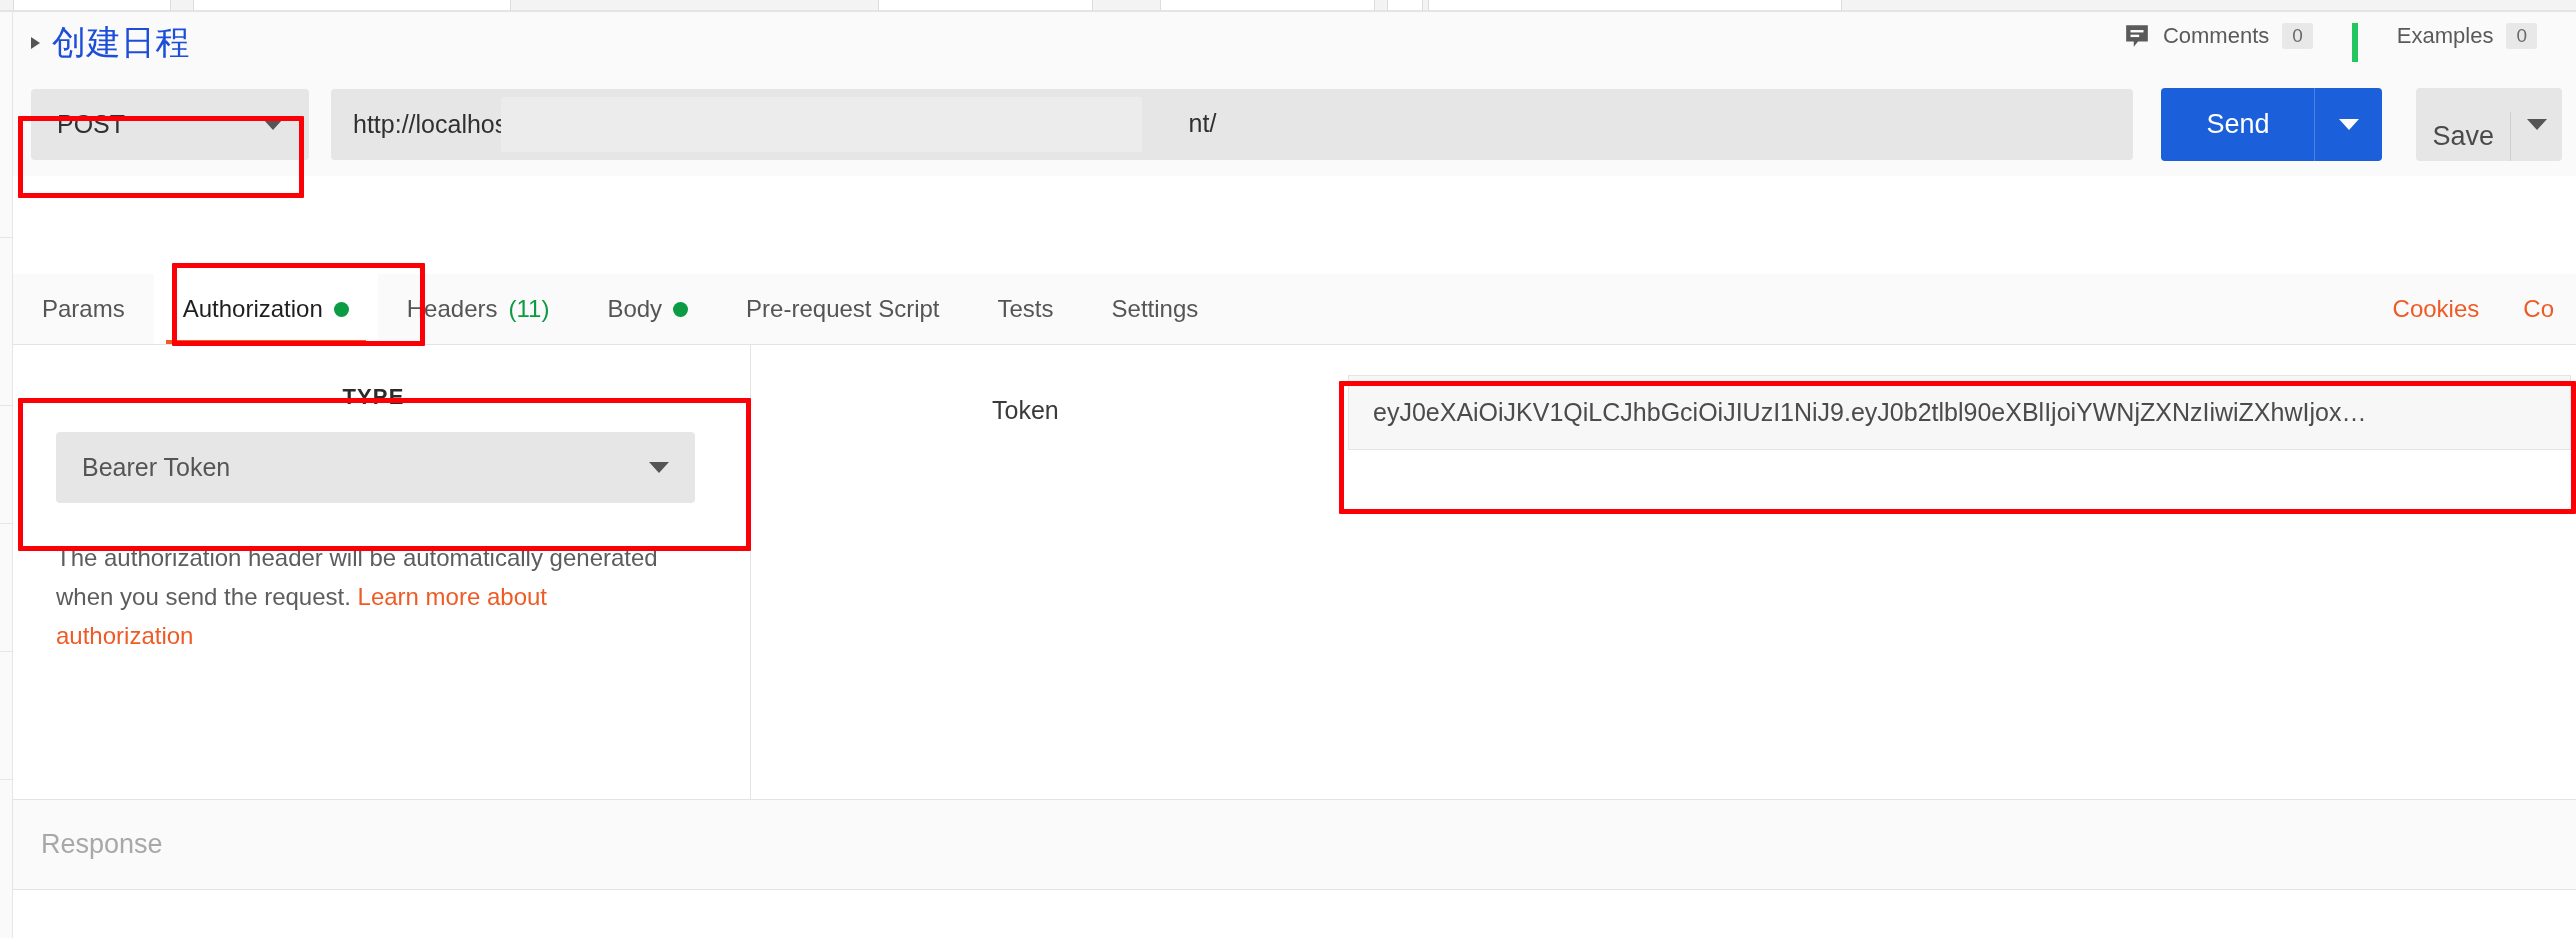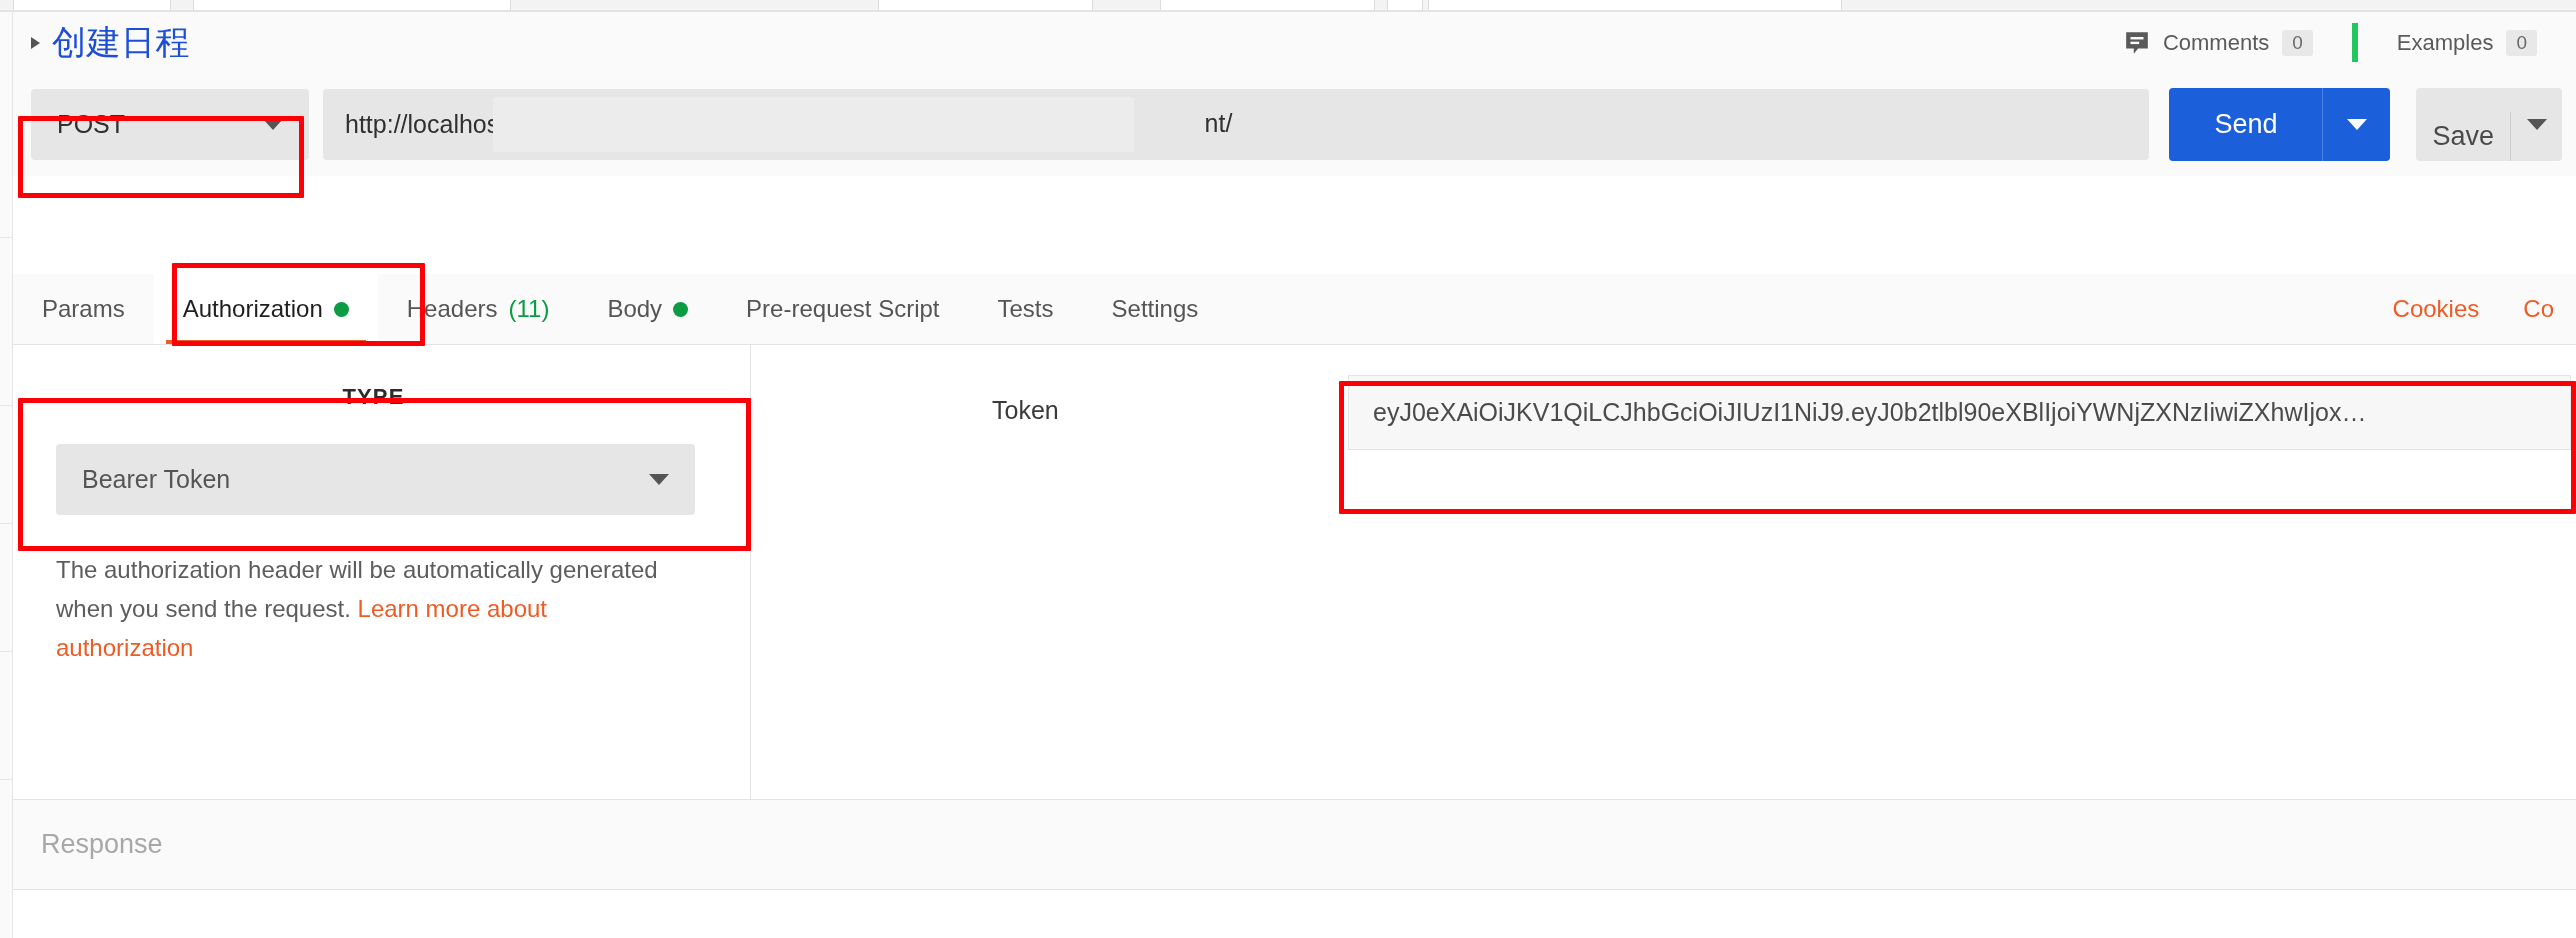--- a/index.html
+++ b/index.html
@@ -77,21 +77,21 @@
     font-family: Liberation Mono, monospace;
   }
   .head-right {
     margin-left: auto;
     display: flex;
     align-items: center;
     height: 100%;
   }
   .head-item {
     display: flex;
-    align-items: center;
+    align-items: flex-start;
     gap: 13px;
     padding: 0 39px;
     height: 39px;
     cursor: pointer;
   }
   .head-item + .head-item { border-left: 6px solid #22c55e; }
   .head-label { font-size: 22px; color: #5a5a5a; }
   .count-pill {
     background: #e8e8e8;
     color: #6a6a6a;
@@ -105,20 +105,21 @@
 
   
   .url-row {
     position: absolute;
     left: 13px; top: 73px;
     width: 2563px; height: 103px;
     background: #fafafa;
     display: flex;
     align-items: center;
     padding: 0 14px 0 18px;
+    gap: 8px;
   }
   .method-box {
     width: 278px; height: 71px;
     background: #e6e6e6;
     border-radius: 4px;
     display: flex;
     align-items: center;
     justify-content: space-between;
     padding: 0 26px;
     cursor: pointer;
@@ -261,21 +262,21 @@
     padding: 39px 59px 0 43px;
   }
   .type-label {
     font-size: 22px;
     color: #2c2c2c;
     letter-spacing: 1.1px;
     font-weight: 700;
     text-align: center;
   }
   .type-select {
-    margin-top: 34px;
+    margin-top: 22px;
     width: 639px; height: 71px;
     background: #e6e6e6;
     border-radius: 4px;
     display: flex;
     align-items: center;
     justify-content: space-between;
     padding: 0 26px;
     cursor: pointer;
   }
   .type-select-value { font-size: 25px; color: #555555; }

